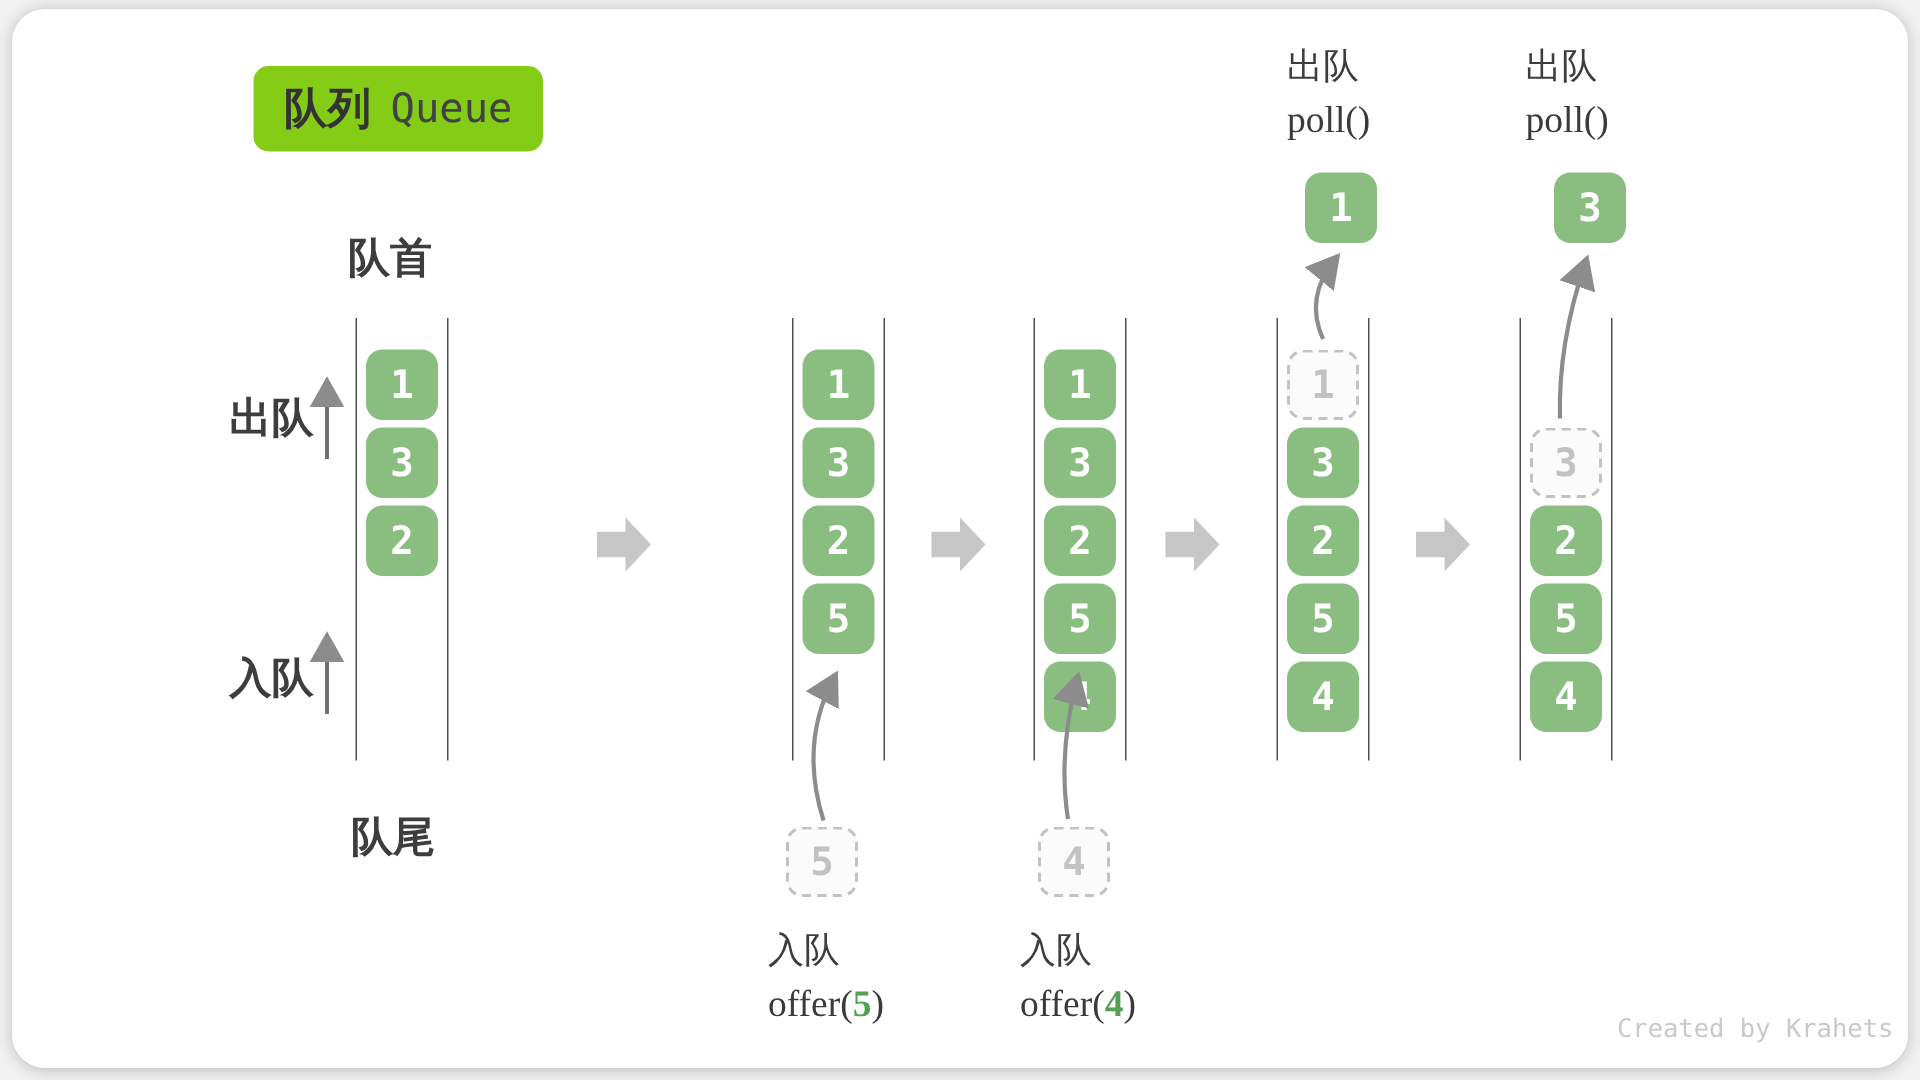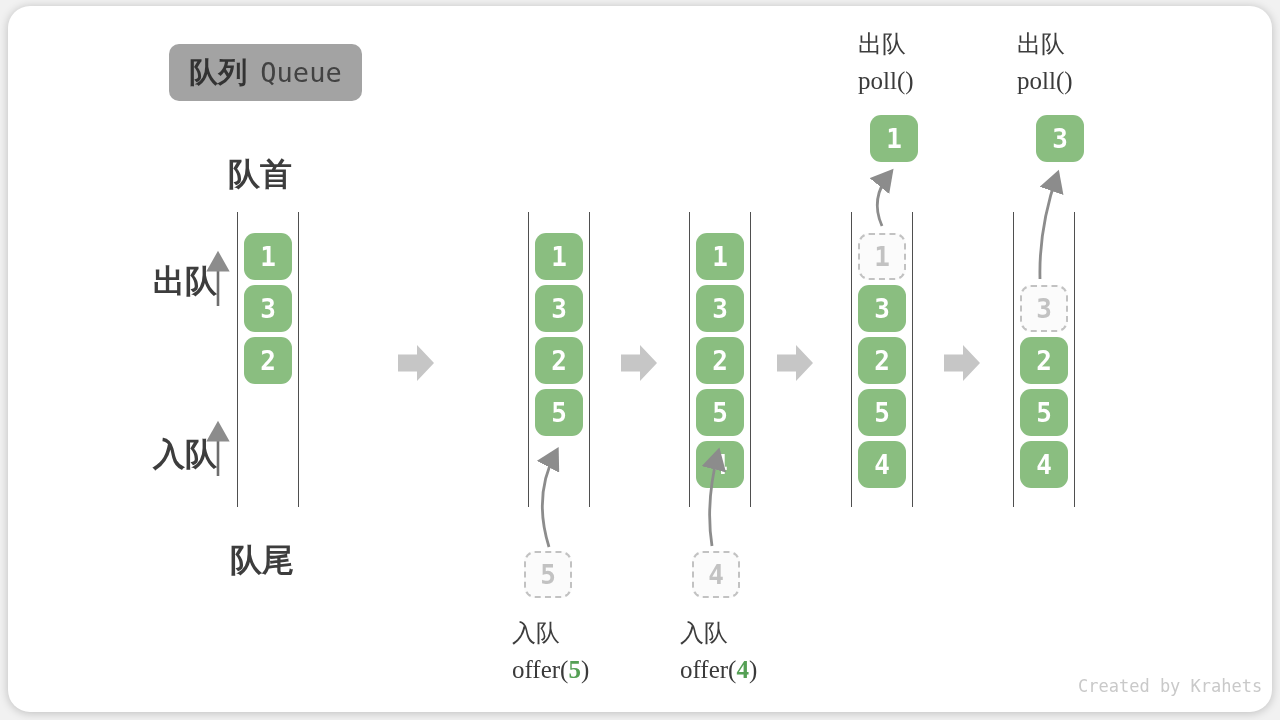--- a/index.html
+++ b/index.html
@@ -8,28 +8,28 @@
 
   .card {
     position: absolute; left: 8px; top: 6px; width: 1264px; height: 706px;
     background: #ffffff; border-radius: 22px;
     box-shadow: 0 1px 10px rgba(0,0,0,0.22);
   }
   .stage { position: absolute; left: 0; top: 0; width: 1280px; height: 720px; }
 
   .badge {
     position: absolute; left: 169px; top: 44px; width: 193px; height: 57px;
-    background: #a3a3a3; border-radius: 10px;
+    background: #84cc16; border-radius: 10px;
     display: flex; align-items: center; justify-content: center; gap: 13px;
   }
   .badge .zh { font-size: 29px; font-weight: 700; color: #333333; }
   .badge .en { font-family: "DejaVu Sans Mono", monospace; font-size: 27px; color: #424242; }
 
   .cjk-label {
-    position: absolute; color: #3d3d3d; font-size: 32px; font-weight: 700;
+    position: absolute; color: #3d3d3d; font-size: 28px; font-weight: 700;
     white-space: nowrap;
   }
   .centered { transform: translateX(-50%); }
 
   .op-label { position: absolute; white-space: nowrap; }
   .op-label .op-zh { font-size: 24px; color: #3d3d3d; font-weight: 400; margin-bottom: 7px; }
   .op-label .op-code {
     font-family: Liberation Serif, serif; font-size: 25px; color: #3a3a3a;
   }
   .op-label .op-arg { color: #55a055; font-weight: 700; }

